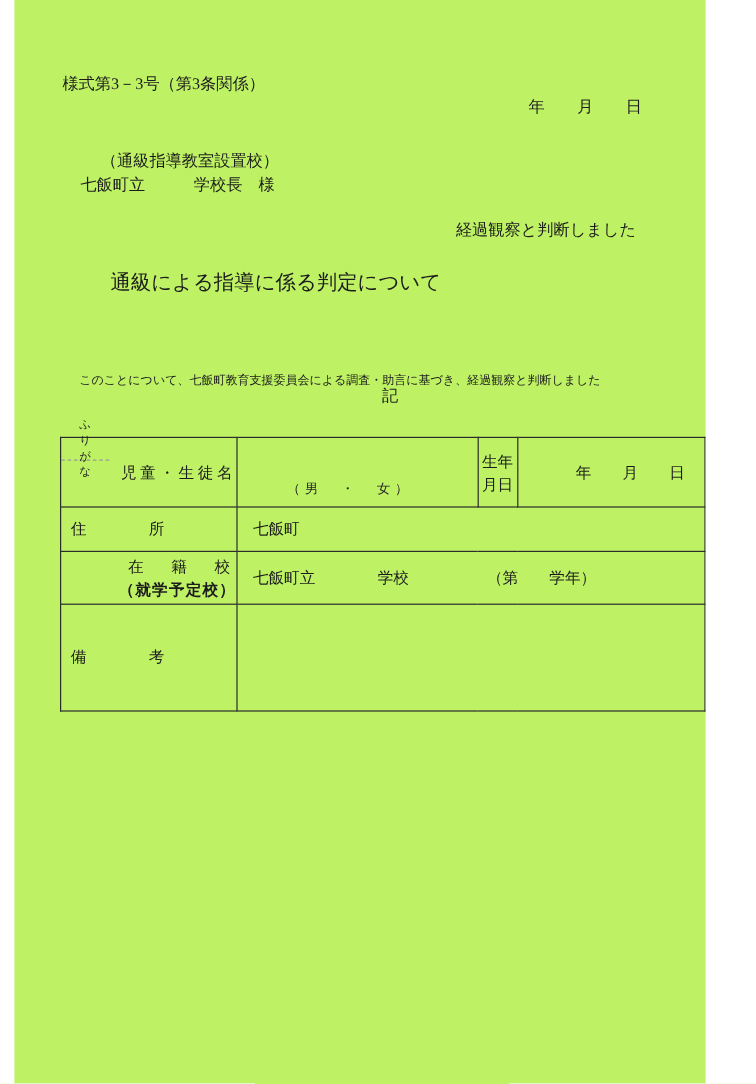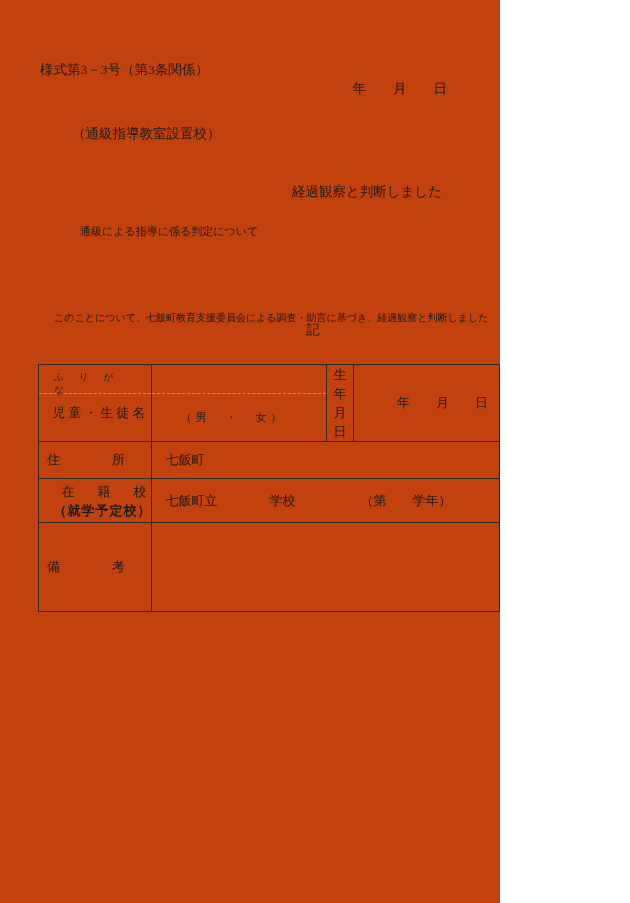--- a/index.html
+++ b/index.html
@@ -1,39 +1,39 @@
 <!DOCTYPE html>
 <html><head>
 <meta charset="utf-8">
 <style>
   html,body { margin:0; padding:0; background:#ffffff; }
   .page {
-    position:relative; width:500px; height:903px; background:#c2410c;
+    position:relative; width:576px; height:903px; background:#bef264;
     font-family:"Liberation Serif","DejaVu Serif",serif;
-    color:#1c1c1c; overflow:hidden;
+    color:#1c1c1c; overflow:hidden;margin-left:12px;
   }
   .abs { position:absolute; white-space:pre; }
   .form-number { left:40px; top:61px; font-size:13.5px; }
   .date-top    { right:53px; top:80px; font-size:13.5px; }
   .addr-note   { left:72px; top:125px; font-size:13.5px; }
   .addr-line   { left:55px; top:145px; font-size:13.5px; }
   .sender      { right:58px; top:183px; font-size:13.5px; }
-  .subject     { left:80px; top:224px; font-size:11px; }
+  .subject     { left:80px; top:224px; font-size:17px; }
   .body-text   { left:44px; top:258px; width:552px; font-size:10px; line-height:24px; }
   .body-text div { white-space:pre; }
   .ki          { left:38px; top:321px; width:550px; text-align:center; font-size:13.5px; }
 
   table.form { position:absolute; left:38px; top:364px; border-collapse:collapse; table-layout:fixed; }
   table.form td { border:1px solid #2b2b2b; font-size:13px; padding:0; vertical-align:middle; }
   tr.r1 td { height:57px; }
   tr.r2 td { height:36px; }
   tr.r3 td { height:43px; }
   tr.r4 td { height:88px; }
 
-  .cellcol { height:57px; display:flex; flex-direction:column; box-sizing:border-box; }
+  .cellcol { height:57px; display:flex; flex-direction:row; box-sizing:border-box; }
   .furigana-row {
     height:19px; box-sizing:border-box; border-bottom:1px dashed #9a9a9a;
     display:flex; align-items:center; justify-content:center;
     font-size:9.5px; letter-spacing:15px; padding-left:15px; color:#222;
   }
   .furigana-space { height:19px; box-sizing:border-box; border-bottom:1px dashed #9a9a9a; }
   .name-row {
     flex:1; display:flex; align-items:center; justify-content:center;
     letter-spacing:3px; padding-left:10px; white-space:pre;
   }
@@ -53,20 +53,21 @@
   .value-cell { padding-left:13px !important; white-space:pre; }
 </style>
 </head>
 <body>
 
 <div class="page">
 
   <div class="abs form-number">様式第3－3号（第3条関係）</div>
   <div class="abs date-top">年　　月　　日</div>
   <div class="abs addr-note">（通級指導教室設置校）</div>
+  <div class="abs addr-line">七飯町立　　　学校長　様</div>
   <div class="abs sender">経過観察と判断しました</div>
   <div class="abs subject">通級による指導に係る判定について</div>
 
   <div class="abs body-text">
     <div>　このことについて、七飯町教育支援委員会による調査・助言に基づき、経過観察と判断しました</div>
   </div>
 
   <div class="abs ki">記</div>
 
   <table class="form">

